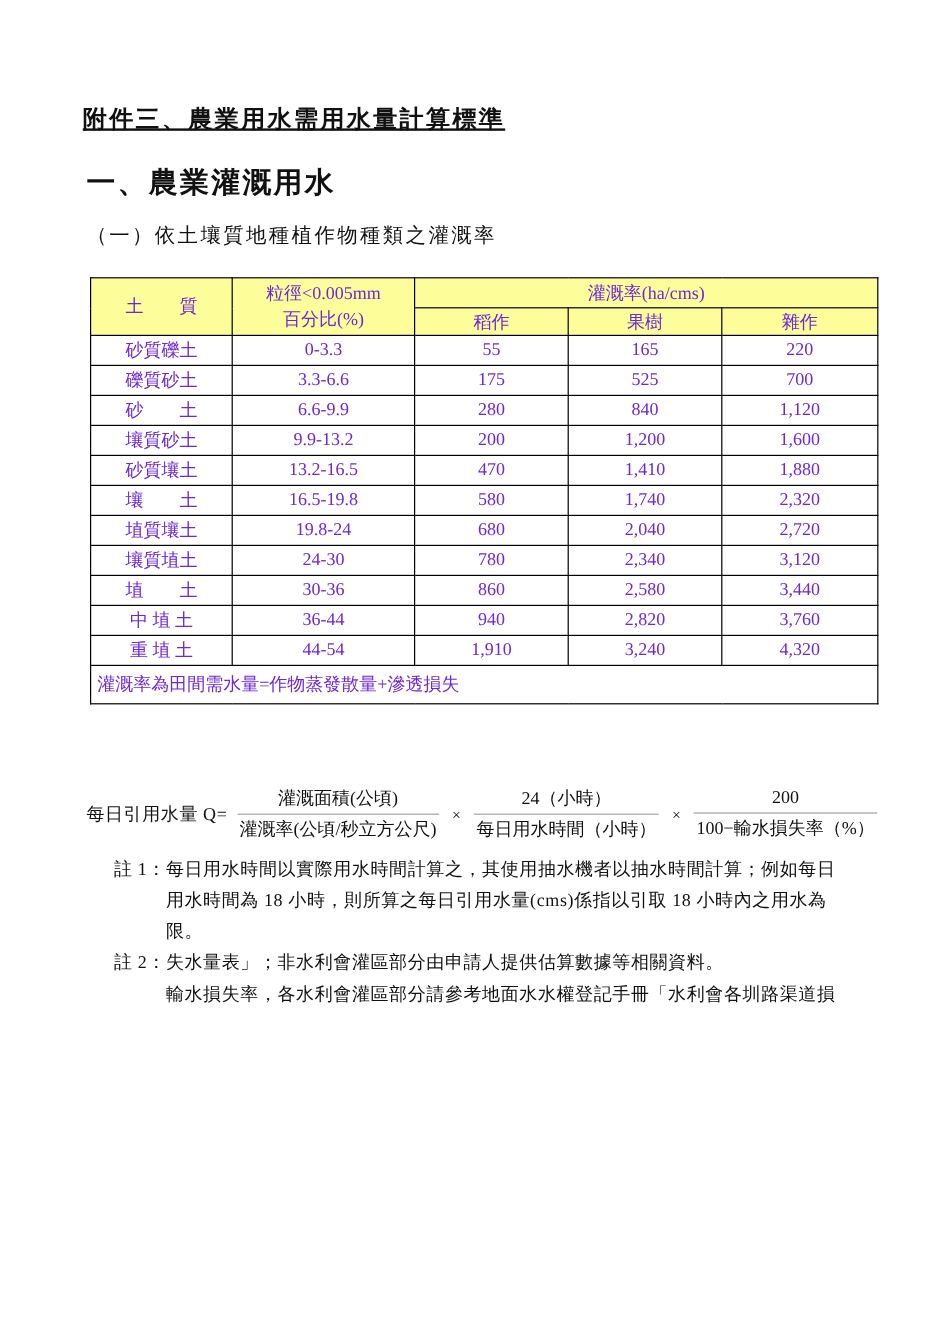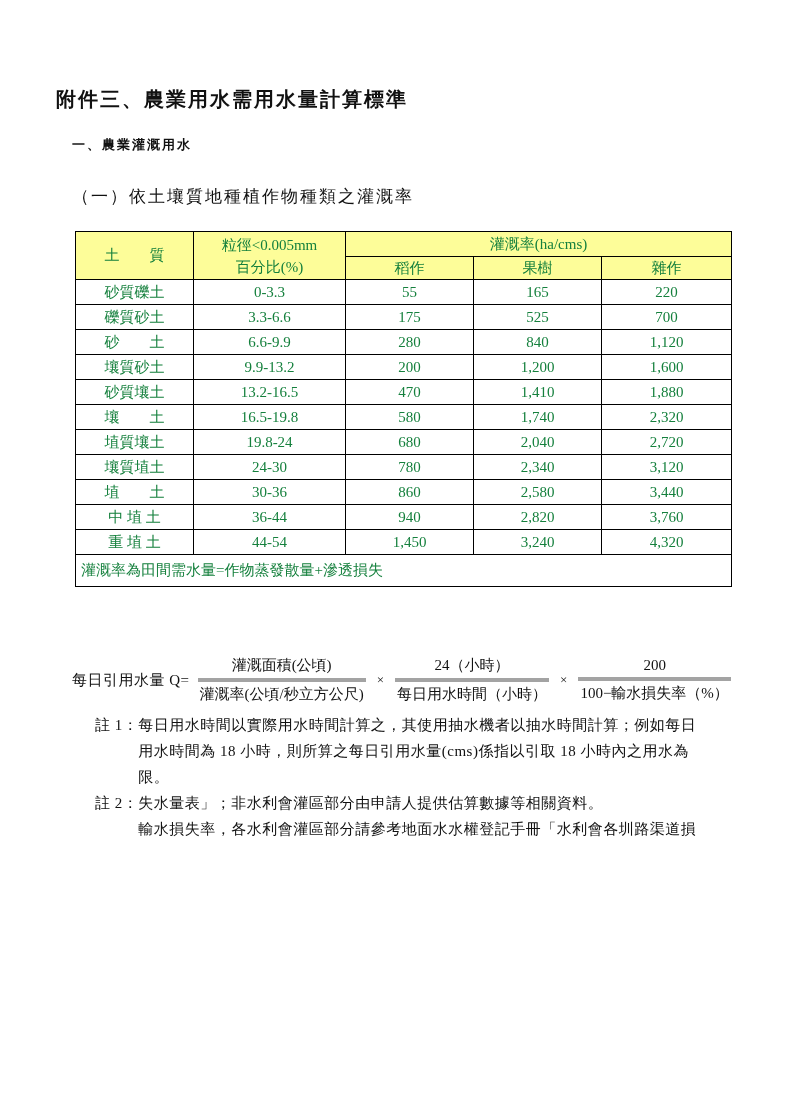--- a/index.html
+++ b/index.html
@@ -5,55 +5,55 @@
   * { margin: 0; padding: 0; box-sizing: border-box; }
   html, body { background: #fff; }
   body {
     width: 792px; height: 1120px;
     font-family: "Liberation Serif", "DejaVu Serif", serif;
     color: #111;
   }
   .page { position: relative; width: 792px; height: 1120px; background: #fff; overflow: hidden; }
 
   .doc-title {
-    position: absolute; left: 56px; top: 86px;
-    font-size: 20px; font-weight: bold; letter-spacing: 2px; white-space: nowrap;
+    position: absolute; left: 69px; top: 86px;
+    font-size: 20px; font-weight: bold; letter-spacing: 2px; white-space: nowrap; text-decoration: underline;
   }
   .doc-section {
     position: absolute; left: 72px; top: 136px;
-    font-size: 13px; font-weight: bold; letter-spacing: 2px; white-space: nowrap;
+    font-size: 24px; font-weight: bold; letter-spacing: 2px; white-space: nowrap;
   }
   .doc-subsection {
     position: absolute; left: 72px; top: 185px;
     font-size: 17px; letter-spacing: 2px; white-space: nowrap;
   }
 
   table.rate-table {
     position: absolute; left: 75px; top: 231px;
     width: 656px; border-collapse: collapse; table-layout: fixed;
-    font-size: 15px; color: #15803d; font-family: Liberation Serif, serif;
+    font-size: 15px; color: #6d28d9; font-family: Liberation Serif, serif;
   }
   .rate-table th, .rate-table td {
     border: 1px solid #000; text-align: center; vertical-align: middle;
     padding: 0; overflow: hidden; white-space: nowrap; font-weight: normal;
   }
   .rate-table thead th { background: #FDFD99; }
   .rate-table thead tr.h1 { height: 25px; }
   .rate-table thead tr.h2 { height: 23px; }
   .rate-table tbody tr { height: 25px; }
   .rate-table tfoot td { height: 32px; text-align: left; padding-left: 5px; margin-top: 40px; }
   .particle-head div { line-height: 22px; }
 
   .formula {
     position: absolute; left: 72px; top: 656px;
     display: flex; align-items: center; font-size: 15px; white-space: nowrap;
   }
   .formula-label { margin-right: 8px; letter-spacing: 0.5px; }
   .frac { display: inline-block; text-align: center; }
-  .frac .num { display: block; border-bottom: 4px solid #a3a3a3; padding: 0 10px 3px 10px; }
+  .frac .num { display: block; border-bottom: 1px solid #a3a3a3; padding: 0 10px 3px 10px; }
   .frac .den { display: block; padding: 3px 2px 0 2px; }
   .times { font-size: 13px; margin: 0 11px; }
 
   .notes { position: absolute; left: 95px; top: 712px; font-size: 15px; letter-spacing: 0.5px; }
   .note { display: flex; }
   .note-label { flex: 0 0 auto; white-space: pre; line-height: 26px; }
   .note-lines div { line-height: 26px; white-space: pre; }
 </style>
 </head>
 <body>
@@ -155,21 +155,21 @@
         <tr>
         <td>中 埴 土</td>
         <td>36-44</td>
         <td>940</td>
         <td>2,820</td>
         <td>3,760</td>
       </tr>
         <tr>
         <td>重 埴 土</td>
         <td>44-54</td>
-        <td>1,450</td>
+        <td>1,910</td>
         <td>3,240</td>
         <td>4,320</td>
       </tr>
       </tbody>
     <tfoot>
       <tr>
         <td colspan="5">灌溉率為田間需水量=作物蒸發散量+滲透損失</td>
       </tr>
     </tfoot>
   </table>

